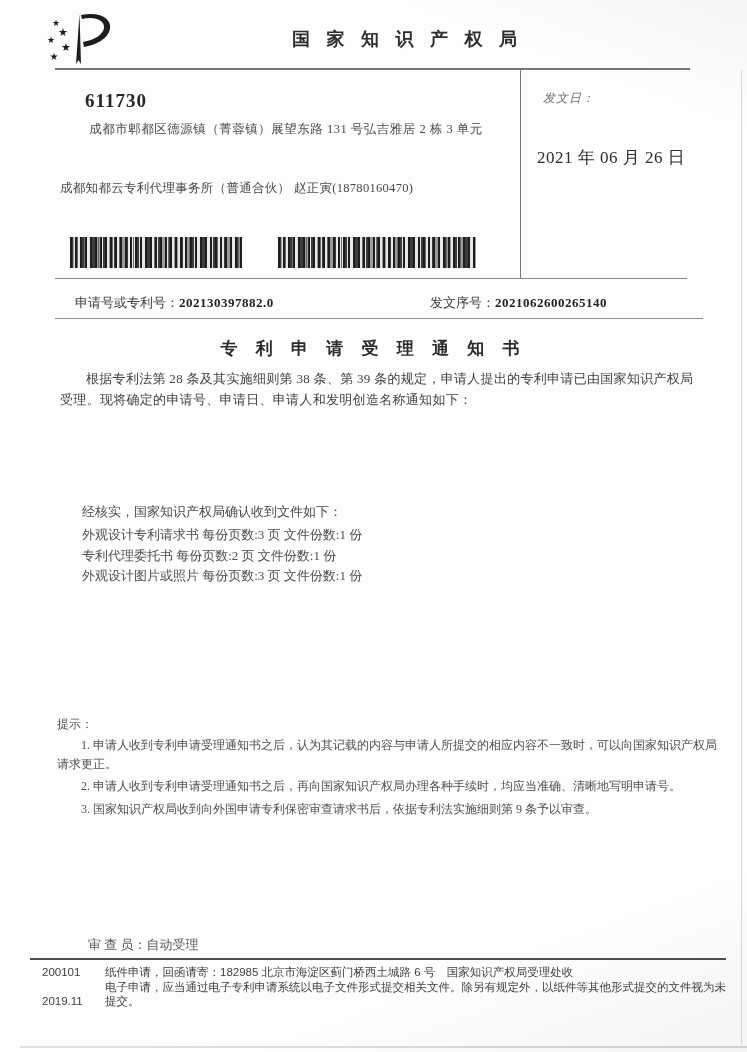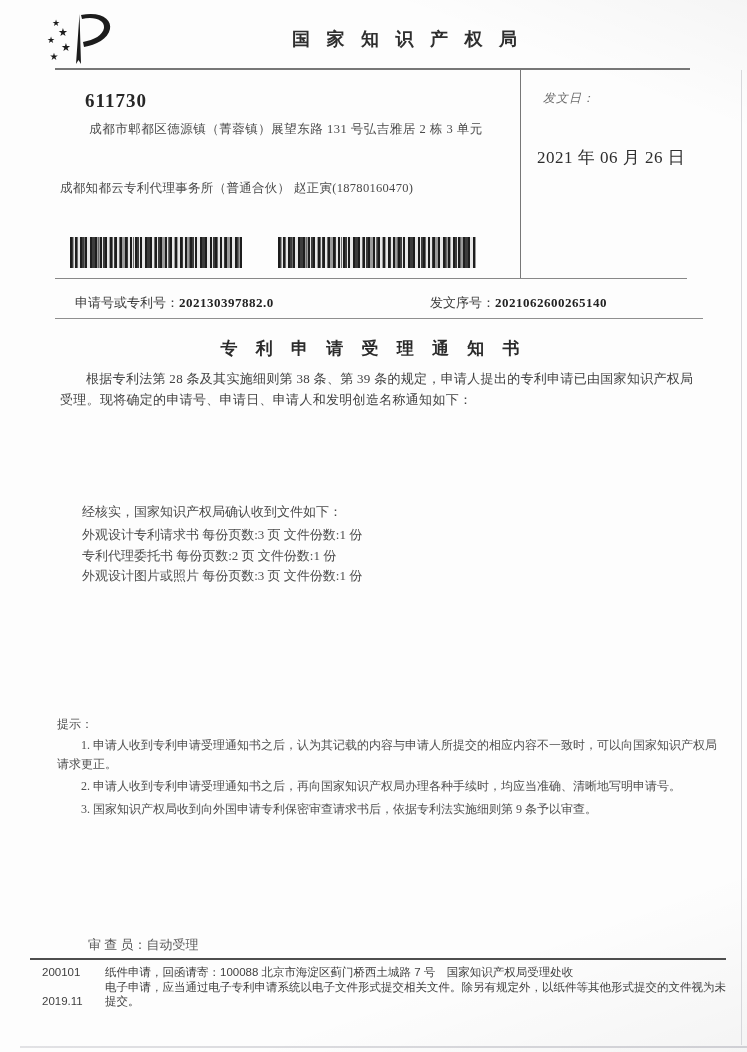--- a/index.html
+++ b/index.html
@@ -142,21 +142,21 @@
   </div>
 
   <div class="abs signoff signoff-left">
     <span>审 查 员：</span><span>自动受理</span>
   </div>
 
   <div class="abs rule-footer"></div>
   <div class="abs footer">
     <div class="footer-row">
       <div class="footer-code">200101</div>
-      <div class="footer-text">纸件申请，回函请寄：100088  北京市海淀区蓟门桥西土城路 7 号　国家知识产权局受理处收</div>
+      <div class="footer-text">纸件申请，回函请寄：182985  北京市海淀区蓟门桥西土城路 6 号　国家知识产权局受理处收</div>
     </div>
     <div class="footer-row">
       <div class="footer-code">2019.11</div>
       <div class="footer-text">电子申请，应当通过电子专利申请系统以电子文件形式提交相关文件。除另有规定外，以纸件等其他形式提交的文件视为未提交。</div>
     </div>
   </div>
 
   <div class="abs edge-right"></div>
   <div class="abs edge-bottom"></div>
 </div>

